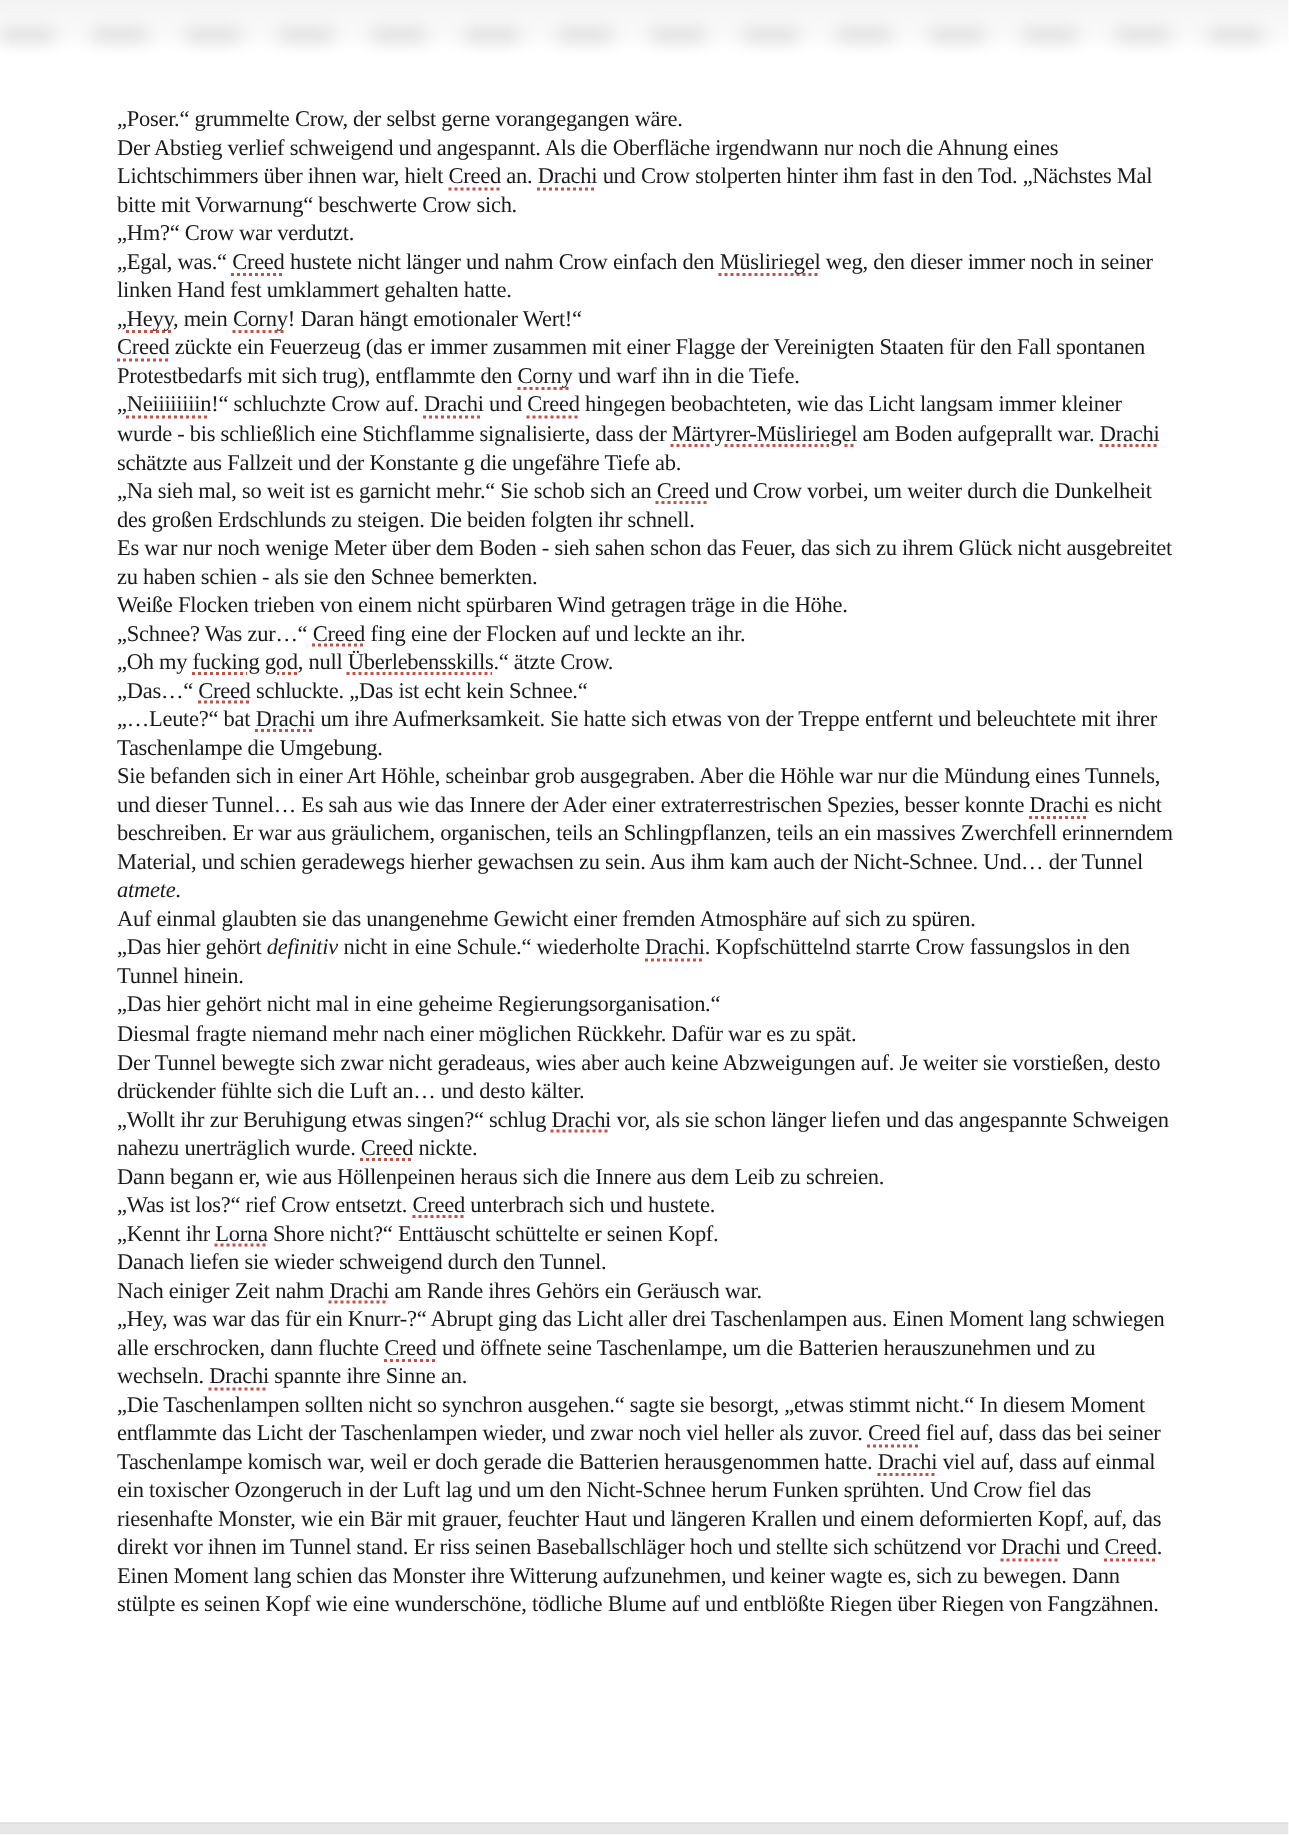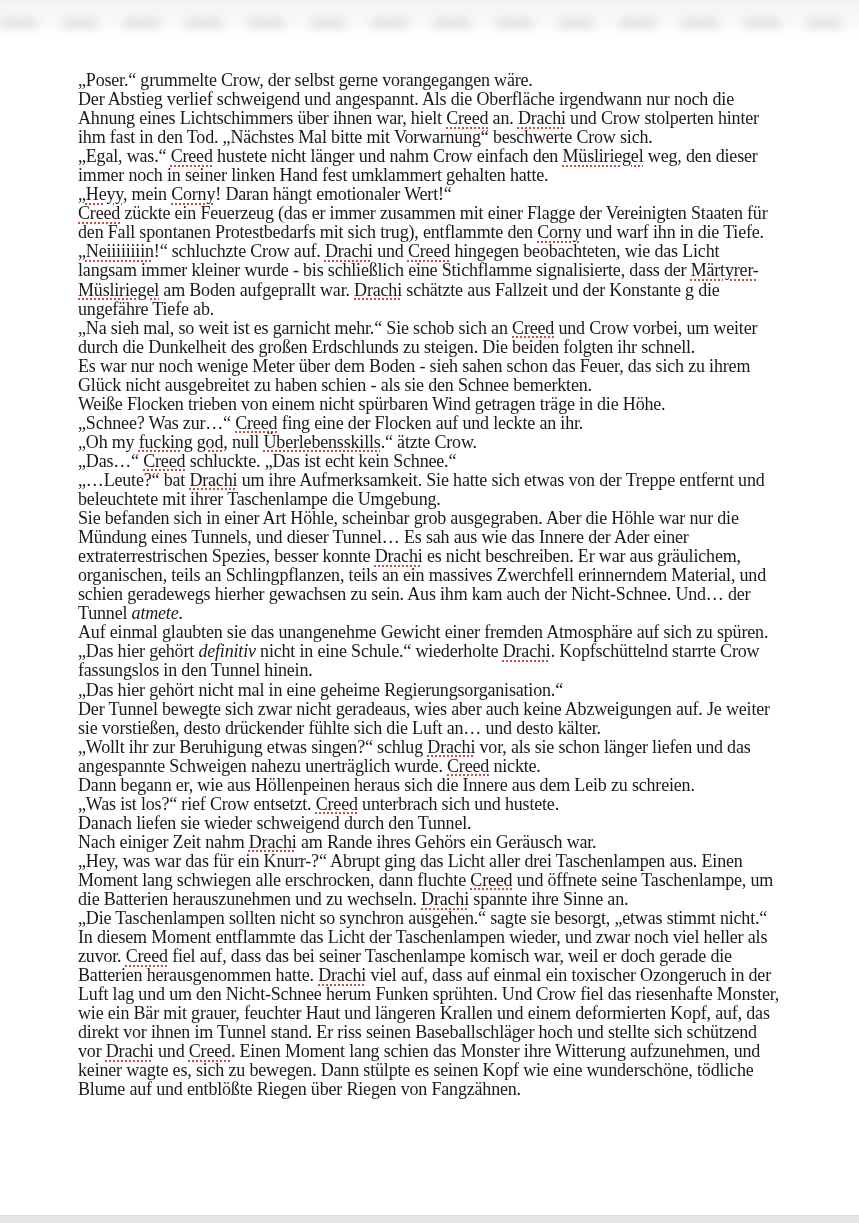--- a/index.html
+++ b/index.html
@@ -24,21 +24,21 @@
   }
   .page-bottom-edge {
     position: absolute; left: 0; right: 0; bottom: 0; height: 7px;
     background: #e7e7e8;
     border-top: 1px solid #dcdcdd;
   }
   .doc-text {
     position: absolute;
     left: 78px; top: 71px; width: 704px;
     color: #1a1a1a;
-    font-size: 18px;
+    font-size: 15px;
     line-height: 19.05px;
     letter-spacing: -0.18px;
     text-align: left;
   }
   .doc-text p { margin: 0; padding: 0; }
   .misspelled {
     text-decoration-line: underline;
     text-decoration-style: dotted;
     text-decoration-color: var(--spell-color, #c94f44);
     text-decoration-thickness: 2px;
@@ -47,38 +47,41 @@
   .italic { font-style: italic; margin-top: 36px; }
 </style>
 </head>
 <body style="background: rgb(255, 255, 255);">
 
 <div class="top-blur"></div>
 
 <div class="doc-text" style="color: rgb(26, 26, 26);">
     <p><span>„Poser.“ grummelte Crow, der selbst gerne vorangegangen wäre.</span></p>
     <p><span>Der Abstieg verlief schweigend und angespannt. Als die Oberfläche irgendwann nur noch die Ahnung eines Lichtschimmers über ihnen war, hielt </span><span class="misspelled">Creed</span><span> an. </span><span class="misspelled">Drachi</span><span> und Crow stolperten hinter ihm fast in den Tod. „Nächstes Mal bitte mit Vorwarnung“ beschwerte Crow sich.</span></p>
+    <p><span>„Hm?“ Crow war verdutzt.</span></p>
     <p><span>„Egal, was.“ </span><span class="misspelled">Creed</span><span> hustete nicht länger und nahm Crow einfach den </span><span class="misspelled">Müsliriegel</span><span> weg, den dieser immer noch in seiner linken Hand fest umklammert gehalten hatte.</span></p>
     <p><span>„</span><span class="misspelled">Heyy</span><span>, mein </span><span class="misspelled">Corny</span><span>! Daran hängt emotionaler Wert!“</span></p>
     <p><span class="misspelled">Creed</span><span> zückte ein Feuerzeug (das er immer zusammen mit einer Flagge der Vereinigten Staaten für den Fall spontanen Protestbedarfs mit sich trug), entflammte den </span><span class="misspelled">Corny</span><span> und warf ihn in die Tiefe.</span></p>
     <p><span>„</span><span class="misspelled">Neiiiiiiiin</span><span>!“ schluchzte Crow auf. </span><span class="misspelled">Drachi</span><span> und </span><span class="misspelled">Creed</span><span> hingegen beobachteten, wie das Licht langsam immer kleiner wurde - bis schließlich eine Stichflamme signalisierte, dass der </span><span class="misspelled">Märtyrer-Müsliriegel</span><span> am Boden aufgeprallt war. </span><span class="misspelled">Drachi</span><span> schätzte aus Fallzeit und der Konstante g die ungefähre Tiefe ab.</span></p>
     <p><span>„Na sieh mal, so weit ist es garnicht mehr.“ Sie schob sich an </span><span class="misspelled">Creed</span><span> und Crow vorbei, um weiter durch die Dunkelheit des großen Erdschlunds zu steigen. Die beiden folgten ihr schnell.</span></p>
     <p><span>Es war nur noch wenige Meter über dem Boden - sieh sahen schon das Feuer, das sich zu ihrem Glück nicht ausgebreitet zu haben schien - als sie den Schnee bemerkten.</span></p>
     <p><span>Weiße Flocken trieben von einem nicht spürbaren Wind getragen träge in die Höhe.</span></p>
     <p><span>„Schnee? Was zur…“ </span><span class="misspelled">Creed</span><span> fing eine der Flocken auf und leckte an ihr.</span></p>
     <p><span>„Oh my </span><span class="misspelled">fucking</span><span> </span><span class="misspelled">god</span><span>, null </span><span class="misspelled">Überlebensskills</span><span>.“ ätzte Crow.</span></p>
     <p><span>„Das…“ </span><span class="misspelled">Creed</span><span> schluckte. „Das ist echt kein Schnee.“</span></p>
     <p><span>„…Leute?“ bat </span><span class="misspelled">Drachi</span><span> um ihre Aufmerksamkeit. Sie hatte sich etwas von der Treppe entfernt und beleuchtete mit ihrer Taschenlampe die Umgebung.</span></p>
     <p><span>Sie befanden sich in einer Art Höhle, scheinbar grob ausgegraben. Aber die Höhle war nur die Mündung eines Tunnels, und dieser Tunnel… Es sah aus wie das Innere der Ader einer extraterrestrischen Spezies, besser konnte </span><span class="misspelled">Drachi</span><span> es nicht beschreiben. Er war aus gräulichem, organischen, teils an Schlingpflanzen, teils an ein massives Zwerchfell erinnerndem Material, und schien geradewegs hierher gewachsen zu sein. Aus ihm kam auch der Nicht-Schnee. Und… der Tunnel </span><span class="italic">atmete</span><span>.</span></p>
     <p><span>Auf einmal glaubten sie das unangenehme Gewicht einer fremden Atmosphäre auf sich zu spüren.</span></p>
     <p><span>„Das hier gehört </span><span class="italic">definitiv</span><span> nicht in eine Schule.“ wiederholte </span><span class="misspelled">Drachi</span><span>. Kopfschüttelnd starrte Crow fassungslos in den Tunnel hinein.</span></p>
     <p><span>„Das hier gehört nicht mal in eine geheime Regierungsorganisation.“</span></p>
+    <p><span>Diesmal fragte niemand mehr nach einer möglichen Rückkehr. Dafür war es zu spät.</span></p>
     <p><span>Der Tunnel bewegte sich zwar nicht geradeaus, wies aber auch keine Abzweigungen auf. Je weiter sie vorstießen, desto drückender fühlte sich die Luft an… und desto kälter.</span></p>
     <p><span>„Wollt ihr zur Beruhigung etwas singen?“ schlug </span><span class="misspelled">Drachi</span><span> vor, als sie schon länger liefen und das angespannte Schweigen nahezu unerträglich wurde. </span><span class="misspelled">Creed</span><span> nickte.</span></p>
     <p><span>Dann begann er, wie aus Höllenpeinen heraus sich die Innere aus dem Leib zu schreien.</span></p>
     <p><span>„Was ist los?“ rief Crow entsetzt. </span><span class="misspelled">Creed</span><span> unterbrach sich und hustete.</span></p>
+    <p><span>„Kennt ihr </span><span class="misspelled">Lorna</span><span> Shore nicht?“ Enttäuscht schüttelte er seinen Kopf.</span></p>
     <p><span>Danach liefen sie wieder schweigend durch den Tunnel.</span></p>
     <p><span>Nach einiger Zeit nahm </span><span class="misspelled">Drachi</span><span> am Rande ihres Gehörs ein Geräusch war.</span></p>
     <p><span>„Hey, was war das für ein Knurr-?“ Abrupt ging das Licht aller drei Taschenlampen aus. Einen Moment lang schwiegen alle erschrocken, dann fluchte </span><span class="misspelled">Creed</span><span> und öffnete seine Taschenlampe, um die Batterien herauszunehmen und zu wechseln. </span><span class="misspelled">Drachi</span><span> spannte ihre Sinne an.</span></p>
     <p><span>„Die Taschenlampen sollten nicht so synchron ausgehen.“ sagte sie besorgt, „etwas stimmt nicht.“ In diesem Moment entflammte das Licht der Taschenlampen wieder, und zwar noch viel heller als zuvor. </span><span class="misspelled">Creed</span><span> fiel auf, dass das bei seiner Taschenlampe komisch war, weil er doch gerade die Batterien herausgenommen hatte. </span><span class="misspelled">Drachi</span><span> viel auf, dass auf einmal ein toxischer Ozongeruch in der Luft lag und um den Nicht-Schnee herum Funken sprühten. Und Crow fiel das riesenhafte Monster, wie ein Bär mit grauer, feuchter Haut und längeren Krallen und einem deformierten Kopf, auf, das direkt vor ihnen im Tunnel stand. Er riss seinen Baseballschläger hoch und stellte sich schützend vor </span><span class="misspelled">Drachi</span><span> und </span><span class="misspelled">Creed</span><span>. Einen Moment lang schien das Monster ihre Witterung aufzunehmen, und keiner wagte es, sich zu bewegen. Dann stülpte es seinen Kopf wie eine wunderschöne, tödliche Blume auf und entblößte Riegen über Riegen von Fangzähnen.</span></p>
   </div>
 
 <div class="page-bottom-edge"></div>
 
 </body></html>

